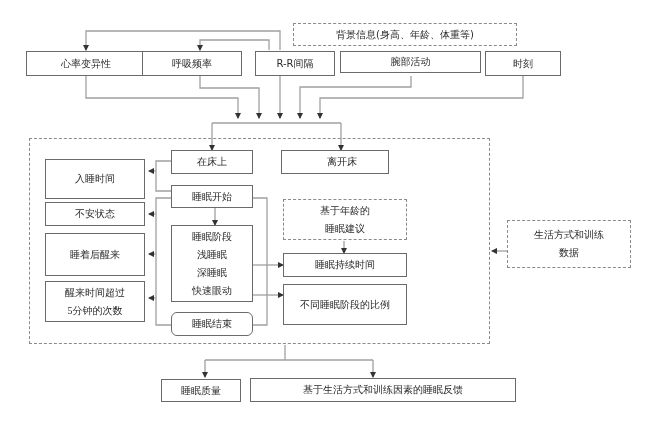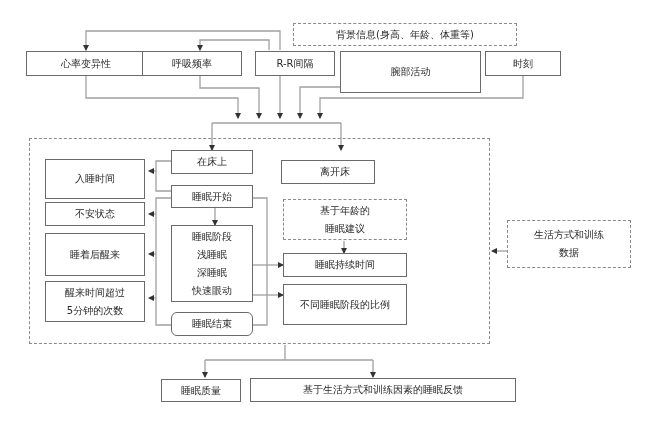--- a/index.html
+++ b/index.html
@@ -75,31 +75,31 @@
 
   <div class="box" style="left:26px; top:51px; width:120px; height:25px;">
     <span>心率变异性</span>
   </div>
   <div class="box" style="left:142px; top:51px; width:100px; height:25px;text-align:center;">
     <span>呼吸频率</span>
   </div>
   <div class="box" style="left:255px; top:51px; width:80px; height:25px;">
     <span>R-R间隔</span>
   </div>
-  <div class="box" style="left:340px; top:51px; width:141px; height:42px;">
+  <div class="box" style="left:340px; top:51px; width:141px; height:22px;">
     <span>腕部活动</span>
   </div>
   <div class="box" style="left:485px; top:51px; width:76px; height:25px;">
     <span>时刻</span>
   </div>
 
   <div class="box" style="left:171px; top:150px; width:82px; height:24px;">
     <span>在床上</span>
   </div>
-  <div class="box" style="left:281px; top:160px; width:94px; height:24px;padding-left:14px;">
+  <div class="box" style="left:281px; top:150px; width:108px; height:24px;padding-left:14px;">
     <span>离开床</span>
   </div>
   <div class="box" style="left:171px; top:185px; width:82px; height:23px;">
     <span>睡眠开始</span>
   </div>
   <div class="box" style="left:171px; top:225px; width:82px; height:77px; flex-direction:column;">
     <span>睡眠阶段</span>
     <span>浅睡眠</span>
     <span>深睡眠</span>
     <span>快速眼动</span>
@@ -110,21 +110,21 @@
 
   <div class="box" style="left:45px; top:159px; width:100px; height:40px;">
     <span>入睡时间</span>
   </div>
   <div class="box" style="left:45px; top:202px; width:100px; height:24px;">
     <span>不安状态</span>
   </div>
   <div class="box" style="left:45px; top:233px; width:100px; height:43px;">
     <span>睡着后醒来</span>
   </div>
-  <div class="box" style="left:45px; top:281px; width:100px; height:41px; flex-direction:column;">
+  <div class="box" style="left:45px; top:281px; width:100px; height:41px; flex-direction:column;font-family:Liberation Serif, serif;">
     <span>醒来时间超过</span>
     <span>5分钟的次数</span>
   </div>
 
   <div class="box dashed" style="left:283px; top:199px; width:124px; height:41px; flex-direction:column;">
     <span>基于年龄的</span>
     <span>睡眠建议</span>
   </div>
   <div class="box" style="left:283px; top:253px; width:124px; height:24px;">
     <span>睡眠持续时间</span>

